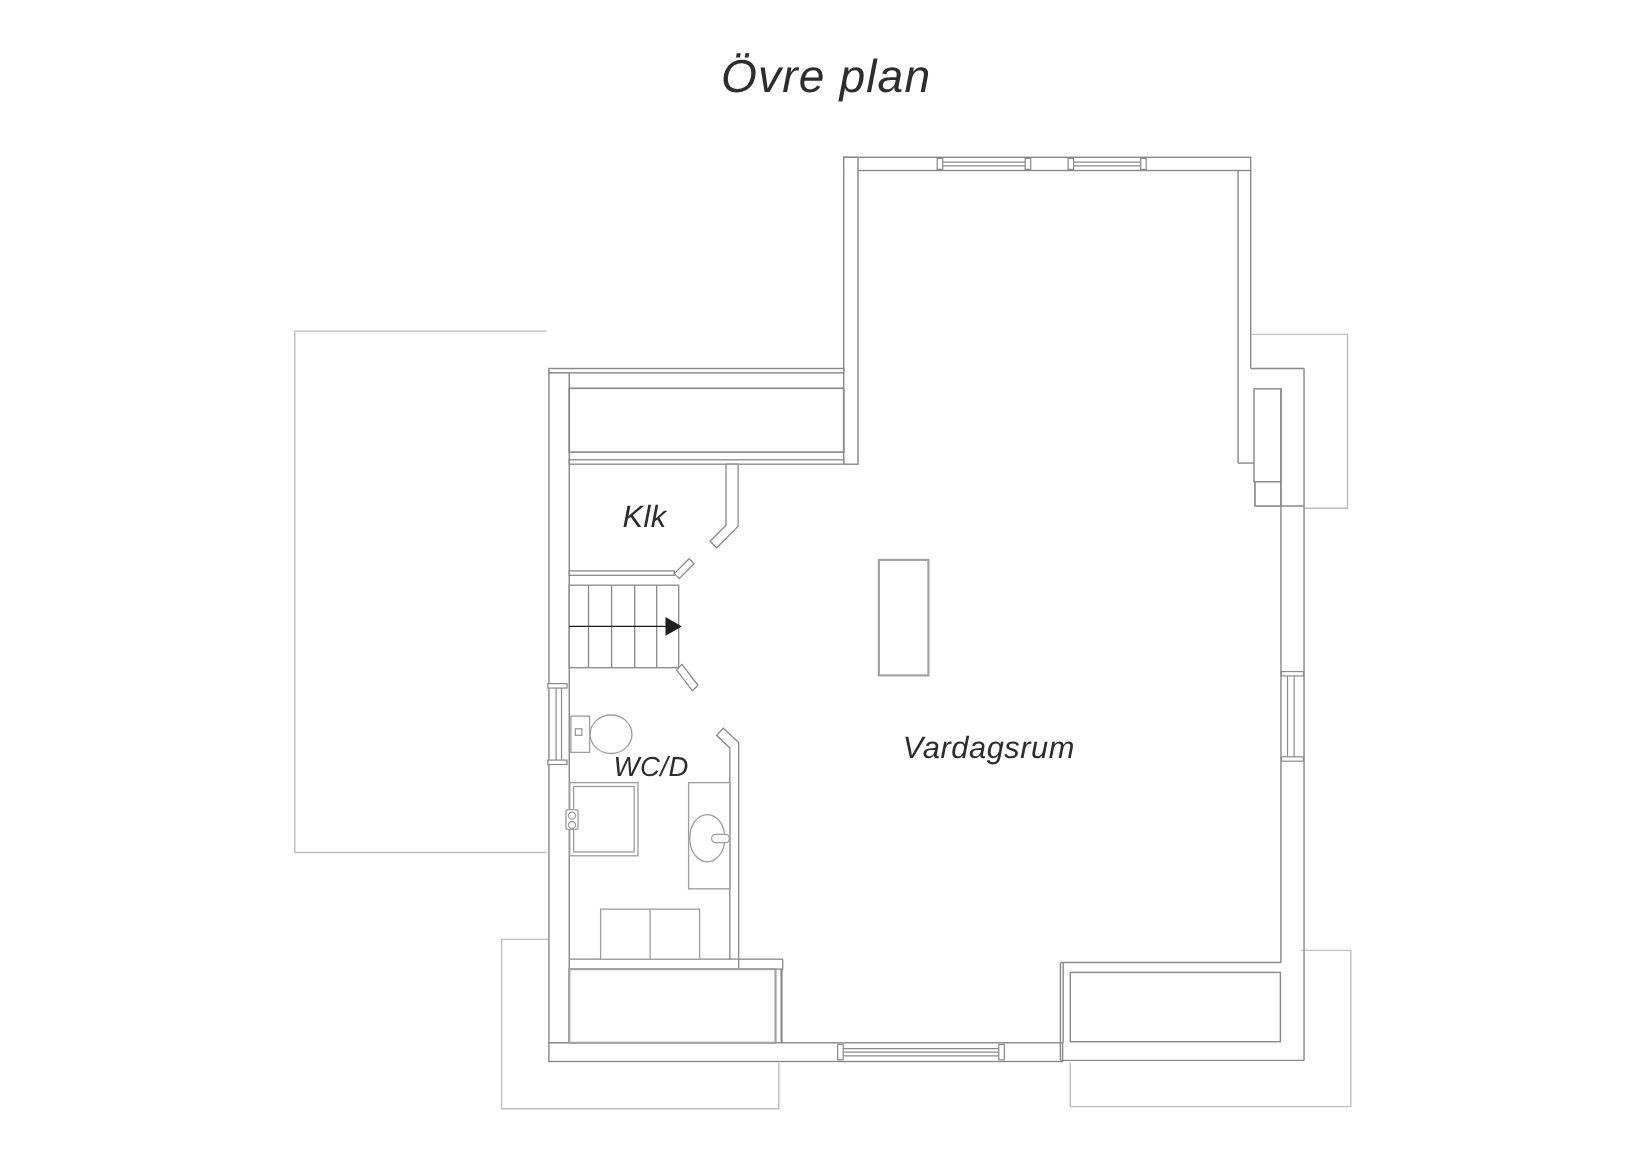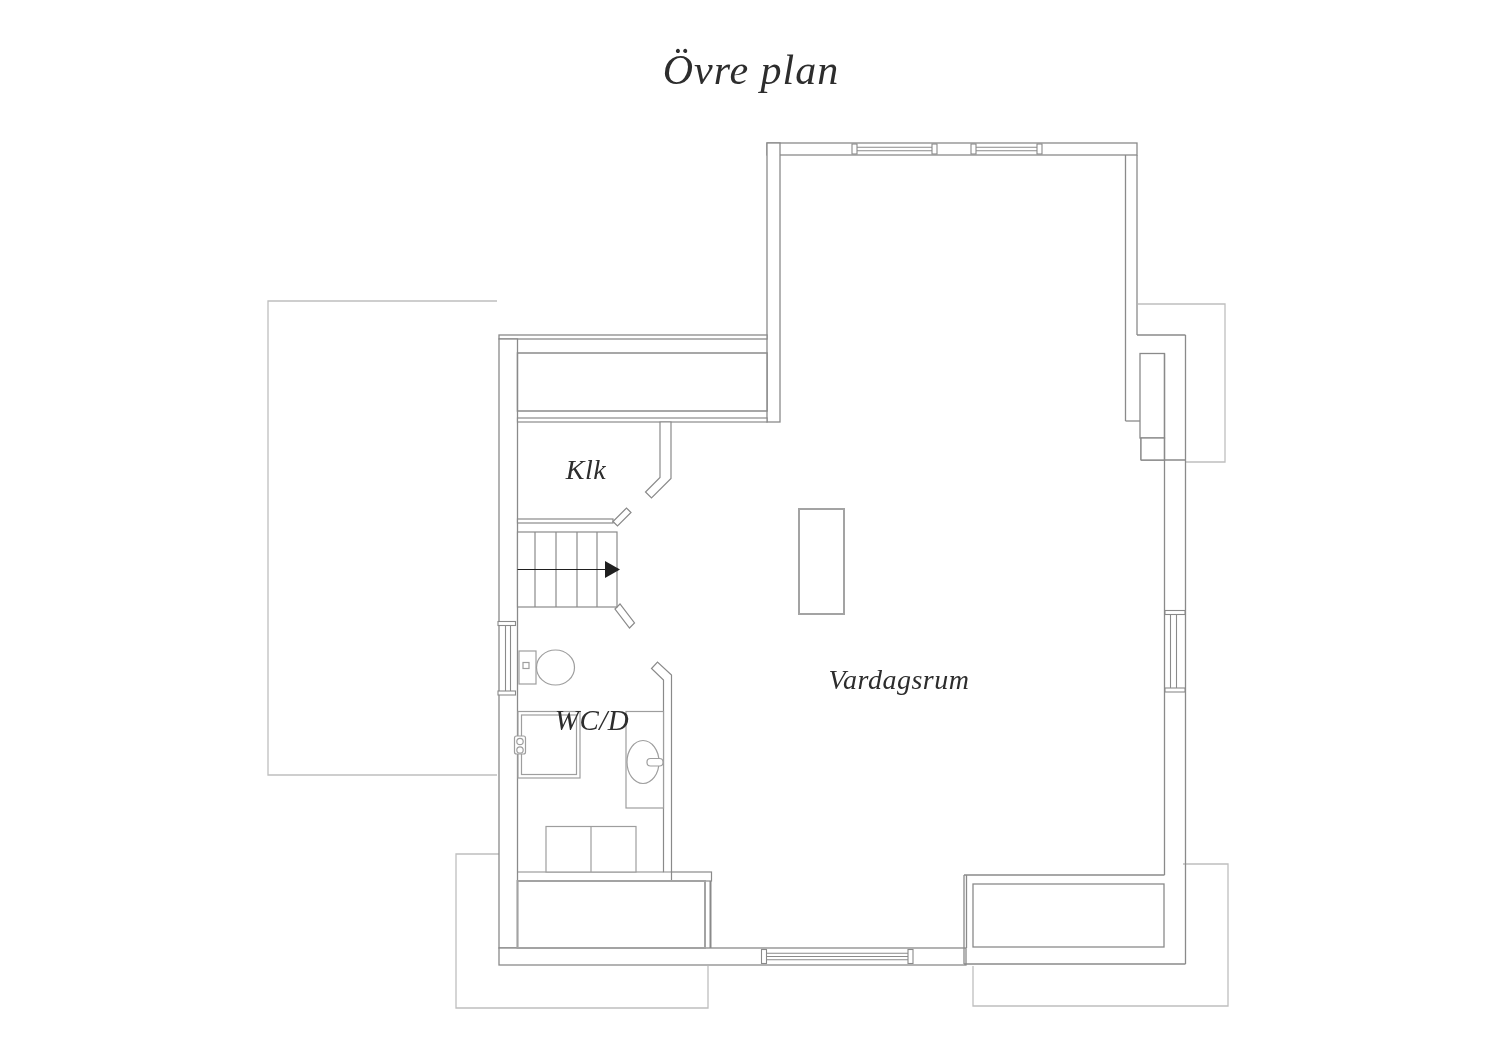--- a/index.html
+++ b/index.html
@@ -1,17 +1,17 @@
 <!DOCTYPE html>
 <html><head>
 <meta charset="utf-8">
 <style>
   html,body{margin:0;padding:0;background:#ffffff;}
   #canvas{position:relative;width:1335px;height:1060px;background:#ffffff;overflow:hidden;
-          font-family:Liberation Serif, serif;}
+          font-family:Liberation Sans, sans-serif;}
   #plan-svg{position:absolute;left:0;top:0;}
   .label{position:absolute;transform:translate(-50%,-50%);font-style:italic;
          color:#2d2d2d;white-space:nowrap;letter-spacing:0.5px;}
   .title{letter-spacing:1px;}
 </style>
 </head>
 <body>
 
 <div id="canvas">
   <svg id="plan-svg" width="1500" height="1060" viewBox="0 0 1500 1060">
@@ -102,15 +102,15 @@
         <rect x="626" y="711.5" width="37.5" height="96.5" fill="#ffffff" stroke="#9e9e9e" stroke-width="1.2"></rect>
         <ellipse cx="643" cy="762" rx="16" ry="21.5" fill="#ffffff" stroke="#9e9e9e" stroke-width="1.2"></ellipse>
         <rect x="647" y="758.5" width="16" height="7.5" rx="3.5" fill="#ffffff" stroke="#9e9e9e" stroke-width="1.2"></rect>
         <rect x="546" y="826.5" width="90" height="45.5" fill="#ffffff" stroke="#9e9e9e" stroke-width="1.2"></rect>
         <line x1="591" y1="826.5" x2="591" y2="872" fill="none" stroke="#9e9e9e" stroke-width="1.2"></line>
         <rect x="799" y="509" width="45" height="105" fill="#ffffff" stroke="#a3a3a3" stroke-width="2"></rect>
       </g>
     </svg>
   <div class="label title" style="left: 751px; top: 70px; font-size: 42px;">Övre plan</div>
   <div class="label" style="left: 586px; top: 470px; font-size: 28px;">Klk</div>
-  <div class="label" style="left: 592px; top: 720px; font-size: 29px;">WC/D</div>
+  <div class="label" style="left: 592px; top: 698px; font-size: 25px;">WC/D</div>
   <div class="label" style="left: 899px; top: 680px; font-size: 28px;">Vardagsrum</div>
 </div>
 
 </body></html>

